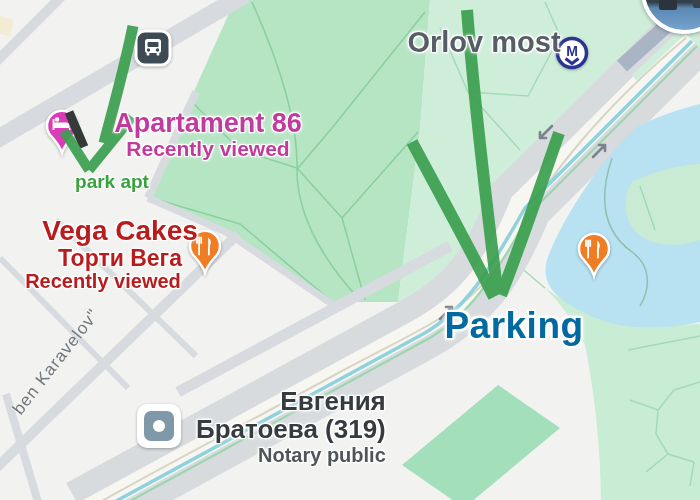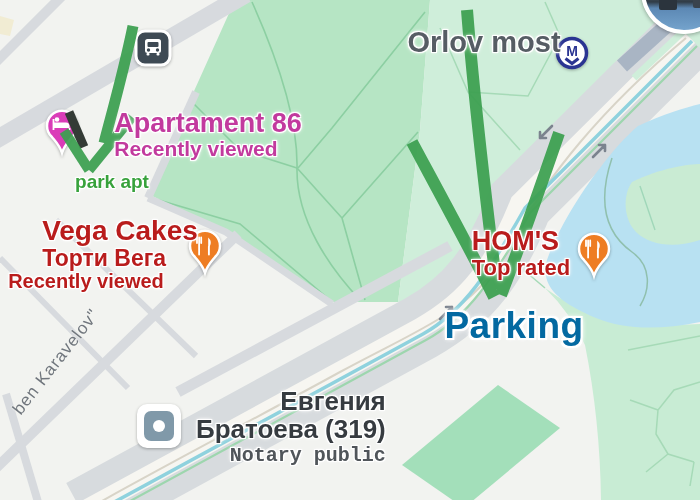--- a/index.html
+++ b/index.html
@@ -1,21 +1,21 @@
 <!DOCTYPE html>
 <html><head>
 <meta charset="utf-8">
 <style>
   html,body{margin:0;padding:0;background:#e8e8e8;}
   #app{position:relative;width:700px;height:500px;overflow:hidden;background:#f2f3f0;
        font-family:"Liberation Sans",sans-serif;}
   #map-bg{position:absolute;left:0;top:0;z-index:0;}
   .icon-pin{position:absolute;z-index:2;filter:drop-shadow(0 1px 1.5px rgba(0,0,0,.3));}
   #arrow-layer{position:absolute;left:0;top:0;z-index:3;pointer-events:none;}
-  .lbl{position:absolute;z-index:4;font-weight:bold;text-align:left;white-space:nowrap;
+  .lbl{position:absolute;z-index:4;font-weight:bold;text-align:center;white-space:nowrap;
        transform:translateX(-50%);line-height:1.08;
        text-shadow:-1px -1px 0 #fff,1px -1px 0 #fff,-1px 1px 0 #fff,1px 1px 0 #fff,
                    0 0 3px #fff,0 0 3px #fff,0 0 5px #fff;}
   .lbl .sub{display:block;}
   .magenta{color:#c23a9e;margin-left:12px;}
   .orange{color:#b91c1c;}
   .note-green{color:#38a23c;}
   .parking-green{color:#0369a1;font-size:37px;letter-spacing:.5px;
        text-shadow:-2px -2px 0 #fff,2px -2px 0 #fff,-2px 2px 0 #fff,2px 2px 0 #fff,
                    0 0 4px #fff,0 0 6px #fff,0 0 6px #fff;}
@@ -191,33 +191,29 @@
   <div class="lbl orange" style="left:120px;top:216px;font-size:28px;">
     <span>Vega Cakes</span>
     <span class="sub" style="font-size:23px;">Торти Вега</span>
     <span class="sub" style="font-size:20px;margin-left:-34px;">Recently viewed</span>
   </div>
 
   <div class="lbl darkgray" style="left:484px;top:27px;font-size:29px;">
     <span>Orlov most</span>
   </div>
 
-  <div class="lbl orange" style="left:521px;top:227px;font-size:27px;">
-    <span>HOM'S</span>
-    <span class="sub" style="font-size:22px;">Top rated</span>
-  </div>
 
   <div class="lbl parking-green" style="left:514px;top:306px;">
     <span>Parking</span>
   </div>
 
   <div class="lbl poi-dark" style="left:196px;top:387px;font-size:26px;">
     <span>Евгения</span>
     <span class="sub">Братоева (319)</span>
-    <span class="sub" style="font-size:20px;color:#50555a;margin-top:2px;font-family:Liberation Mono, monospace;">Notary public</span>
+    <span class="sub" style="font-size:20px;color:#50555a;margin-top:2px;">Notary public</span>
   </div>
 
   <div id="photo-thumb">
     <div class="ph-detail"></div>
     <div class="ph-detail2"></div>
   </div>
 
 </div>
 
 </body></html>

